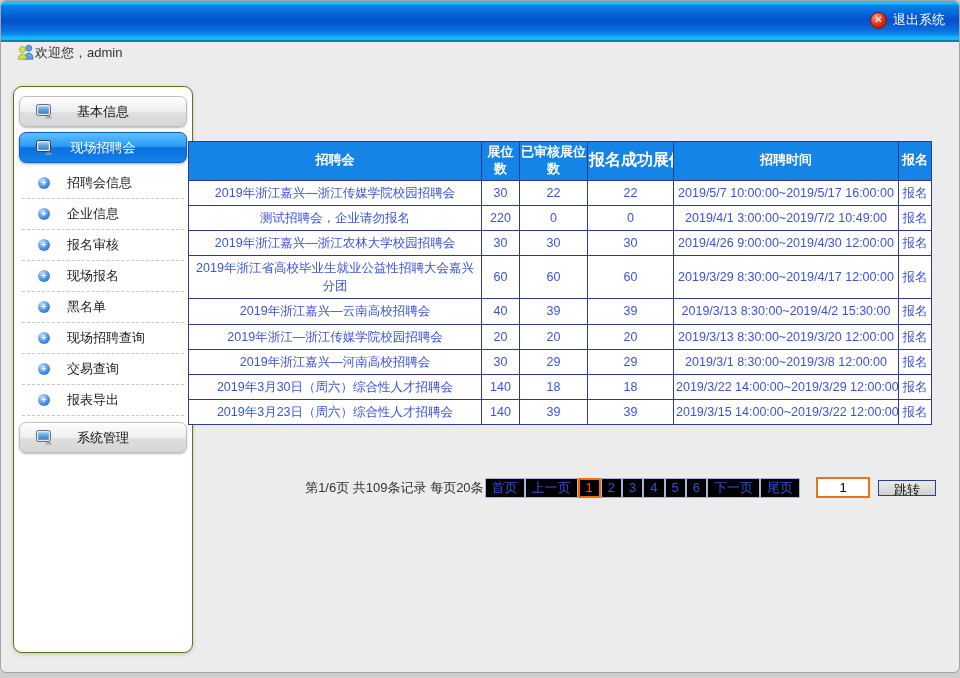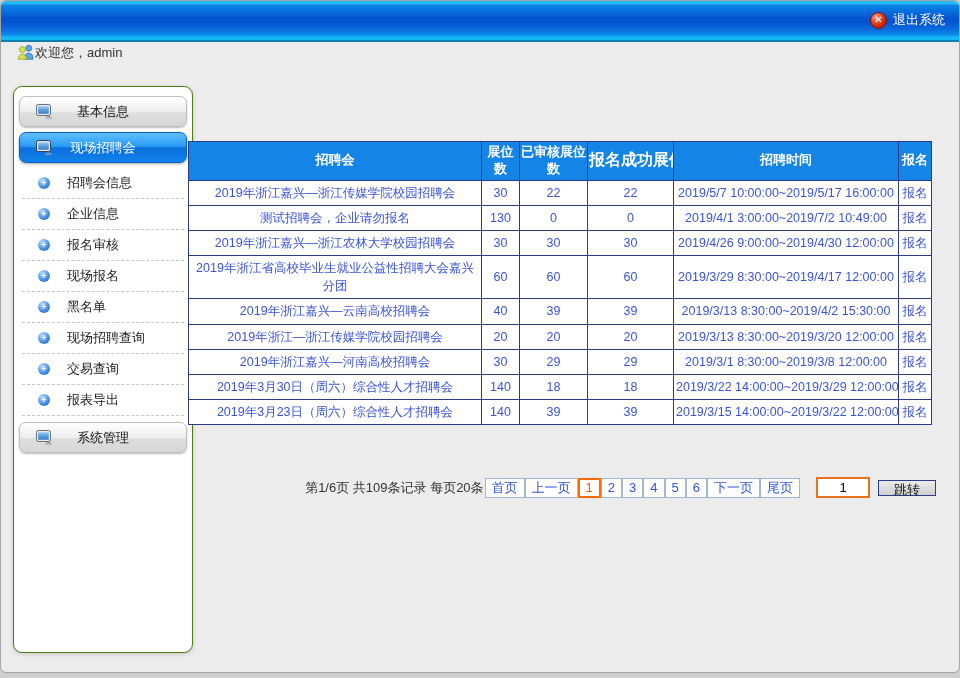--- a/index.html
+++ b/index.html
@@ -118,21 +118,21 @@
   td.time-cell { font-size: 11.8px; white-space: nowrap; }
   td.action-cell { color: #1a1a1a; font-size: 13px; cursor: pointer; }
   
   .pagination {
     position: absolute; left: 0; top: 336px; width: 748px;
     display: flex; justify-content: flex-end; align-items: center;
     font-size: 13px; color: #333;
   }
   .pg-info { margin-right: 1px; color: #333; }
   .pg-box {
-    border: 1px solid #a3b6d6; background: #ffffff;
+    border: 1px solid #a3b6d6; background: #000000;
     color: #2f54d8; padding: 1px 6px; line-height: 16px;
     cursor: pointer; text-align: center;
   }
   .pg-box.current {
     border: 2px solid #ff6a00; color: #ff5500; padding: 0 6px;
   }
   .jump-input {
     width: 54px; height: 21px; margin-left: 16px;
     border: 2px solid #e8731c; background: #fff;
     text-align: center; font-size: 13px;
@@ -278,21 +278,21 @@
         <tr>
           <td class="name-cell">2019年浙江嘉兴—浙江传媒学院校园招聘会</td>
           <td>30</td>
           <td>22</td>
           <td>22</td>
           <td class="time-cell">2019/5/7 10:00:00~2019/5/17 16:00:00</td>
           <td class="action-cell">报名</td>
         </tr>
         <tr>
           <td class="name-cell">测试招聘会，企业请勿报名</td>
-          <td>130</td>
+          <td>220</td>
           <td>0</td>
           <td>0</td>
           <td class="time-cell">2019/4/1 3:00:00~2019/7/2 10:49:00</td>
           <td class="action-cell">报名</td>
         </tr>
         <tr>
           <td class="name-cell">2019年浙江嘉兴—浙江农林大学校园招聘会</td>
           <td>30</td>
           <td>30</td>
           <td>30</td>

